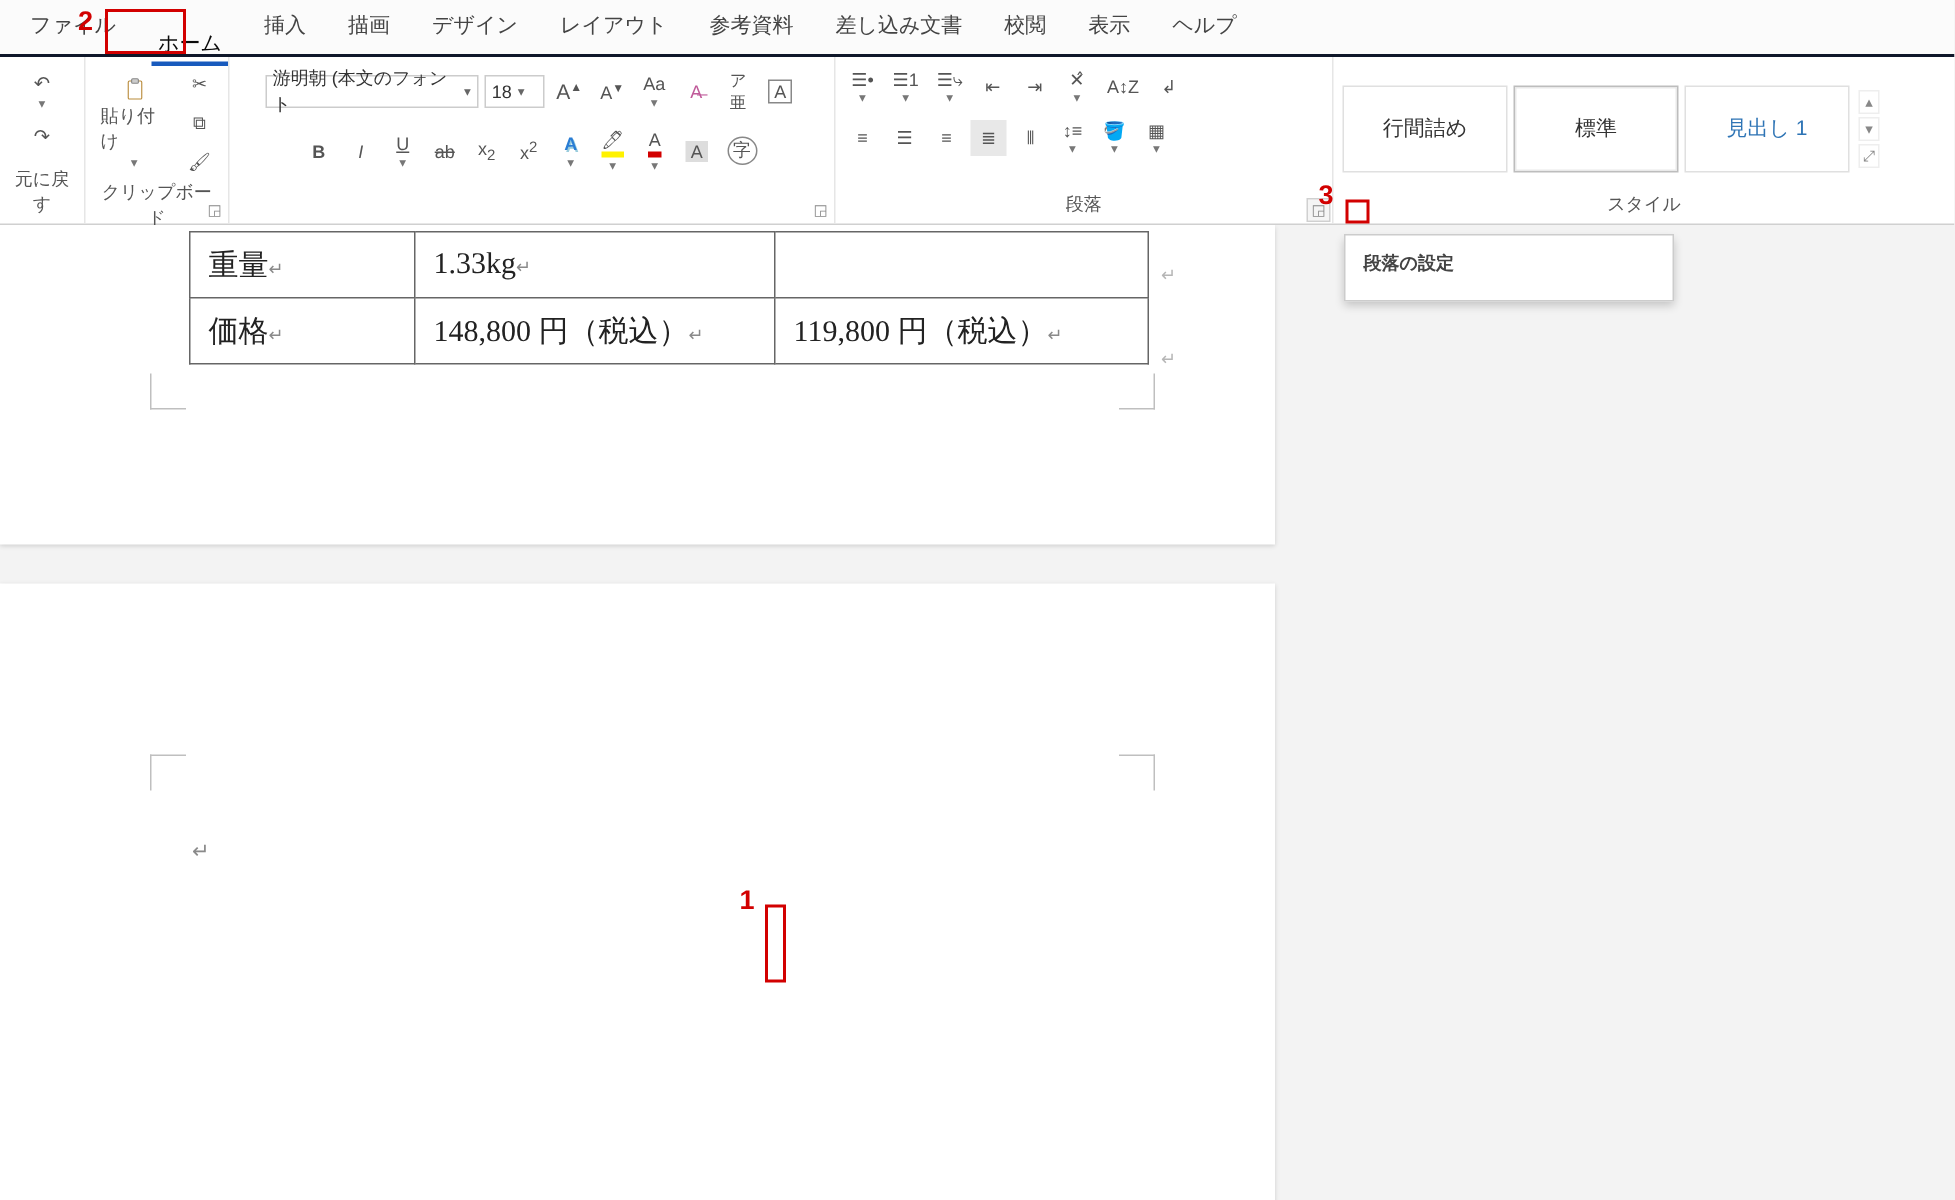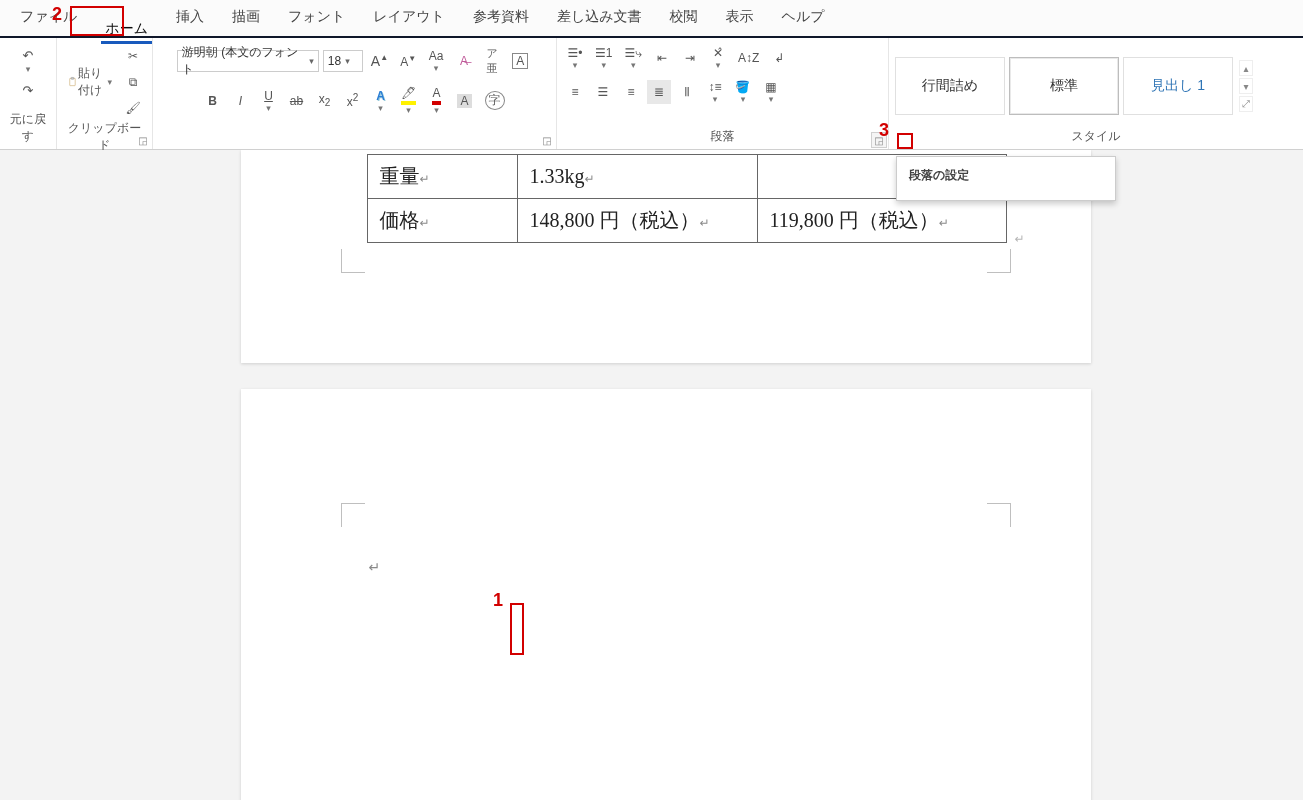--- a/index.html
+++ b/index.html
@@ -29,21 +29,21 @@
 .font-select { display:flex; align-items:center; border:1px solid #ccc; height:22px; padding:0 4px; font-size:12px; background:#fff; }
 .font-select .caret { margin-left:4px; font-size:9px; color:#666; }
 
 .style-gallery { display:flex; gap:4px; align-items:center; }
 .style-item { width:110px; height:58px; border:1px solid #e0e0e0; display:flex; align-items:center; justify-content:center; font-size:14px; background:#fff; cursor:pointer; }
 .style-item.sel { border:1px solid #bdbdbd; box-shadow: inset 0 0 0 1px #e9e9e9; }
 .style-scroll { display:flex; flex-direction:column; gap:2px; margin-left:2px; }
 .style-scroll span { width:14px; height:16px; font-size:10px; color:#888; display:flex; align-items:center; justify-content:center; cursor:pointer; border:1px solid #eee; }
 
 
-.canvas { position:absolute; top:150px; left:0; right:0; bottom:0; overflow:auto; background:#f3f3f3; display:flex; flex-direction:column; align-items:center; padding-top:0;margin-left:28px; }
+.canvas { position:absolute; top:150px; left:0; right:0; bottom:0; overflow:auto; background:#f3f3f3; display:flex; flex-direction:column; padding-top:0; }
 .page1-frag { width:850px; background:#fff; box-shadow:0 1px 3px rgba(0,0,0,.15); position:relative; padding-bottom:120px; }
 .page2 { width:850px; min-height:500px; background:#fff; box-shadow:0 1px 3px rgba(0,0,0,.15); margin-top:26px; position:relative; padding:140px 110px 0; }
 
 .doc-table { border-collapse:collapse; width:640px; margin-left:126px; margin-top:4px; font-family:"Yu Mincho","MS Mincho",serif; font-size:20px; color:#222; }
 .doc-table td { border:1px solid #666; padding:8px 12px; position:relative; }
 .pm { font-family:"Yu Gothic UI",sans-serif; font-size:12px; color:#8a8a8a; }
 .pm-outside { position:absolute; font-size:12px; color:#b6b6b6; font-family:"Yu Gothic UI",sans-serif; }
 
 .corner { position:absolute; width:24px; height:24px; border-color:#bfbfbf; border-style:solid; }
 .corner.bl { border-width:0 0 1px 1px; }
@@ -66,21 +66,21 @@
 </head>
 <body>
 
 <div class="app">
 
   <div class="tabs">
     <div class="tab">ファイル</div>
     <div class="tab active">ホーム</div>
     <div class="tab">挿入</div>
     <div class="tab">描画</div>
-    <div class="tab">フォント</div>
+    <div class="tab">デザイン</div>
     <div class="tab">レイアウト</div>
     <div class="tab">参考資料</div>
     <div class="tab">差し込み文書</div>
     <div class="tab">校閲</div>
     <div class="tab">表示</div>
     <div class="tab">ヘルプ</div>
   </div>
 
   <div class="ribbon">
 
@@ -92,21 +92,21 @@
           </div>
         <div class="btn">
             <span class="ic">↷</span>
           </div>
       </div>
       <div class="group-label">元に戻す</div>
     </div>
 
     <div class="group" style="width:96px">
       <div class="group-body">
-        <div class="btn" style="flex-direction:row">
+        <div class="btn" style="flex-direction:column">
           <svg class="ic" viewBox="0 0 24 24" width="28" height="28">
               <rect x="6" y="4" width="12" height="16" rx="1" fill="#fff" stroke="#b98b3a"></rect>
               <rect x="9" y="2" width="6" height="4" rx="1" fill="#ccc" stroke="#888"></rect>
             </svg>
           <span style="font-size:12px">貼り付け</span>
           <span style="font-size:9px;color:#777">▾</span>
         </div>
         <div class="col">
           <div class="btn small">
               <span class="ic">✂</span>

